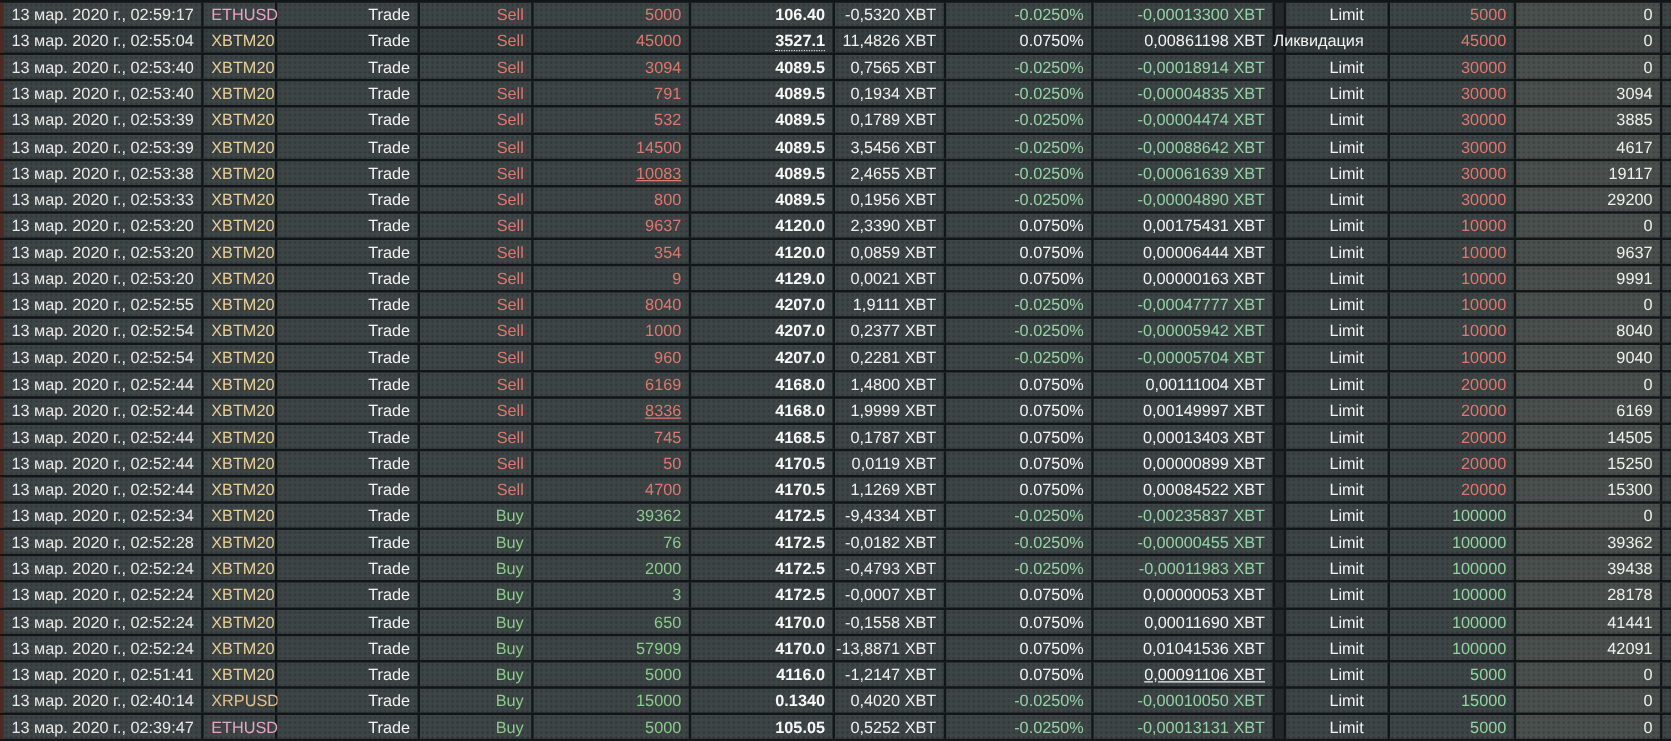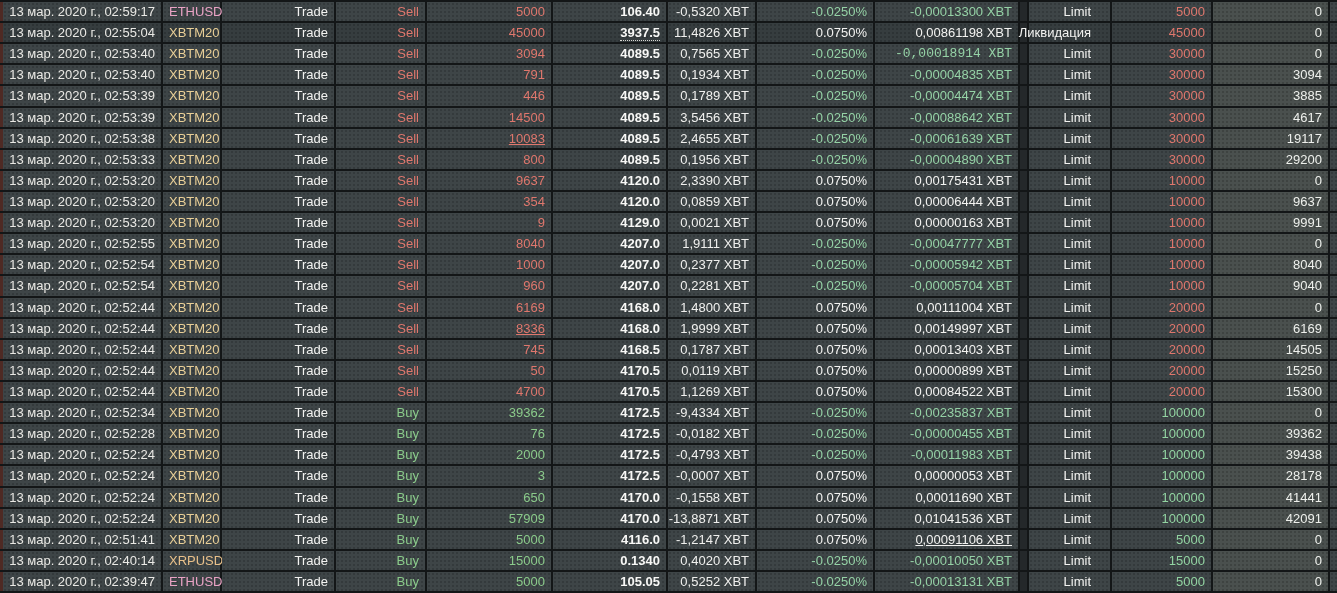--- a/index.html
+++ b/index.html
@@ -76,21 +76,21 @@
       <div class="cell c-leaves">0</div>
       <div class="cell c-sliver"></div>
     </div>
     <div class="row hl">
       <div class="cell c-date">13 мар. 2020 г., 02:55:04</div>
       <div class="cell c-symbol" style="color: rgb(233, 207, 151);">XBTM20</div>
       <div class="cell c-type">Trade</div>
       <div class="cell c-side" style="color: rgb(223, 119, 109);">Sell</div>
       <div class="cell c-qty" style="color: rgb(223, 119, 109);">45000</div>
       <div class="cell c-price">
-        <span class="dotted">3937.5</span>
+        <span class="dotted">3527.1</span>
       </div>
       <div class="cell c-value">11,4826 XBT</div>
       <div class="cell c-feerate" style="color: rgb(243, 243, 241);">0.0750%</div>
       <div class="cell c-fee" style="color: rgb(243, 243, 241);">0,00861198 XBT</div>
       <div class="cell c-gap"></div>
       <div class="cell c-ordtype">Ликвидация</div>
       <div class="cell c-ordqty" style="color: rgb(223, 119, 109);">45000</div>
       <div class="cell c-leaves">0</div>
       <div class="cell c-sliver"></div>
     </div>
@@ -98,21 +98,21 @@
       <div class="cell c-date">13 мар. 2020 г., 02:53:40</div>
       <div class="cell c-symbol" style="color: rgb(233, 207, 151);">XBTM20</div>
       <div class="cell c-type">Trade</div>
       <div class="cell c-side" style="color: rgb(223, 119, 109);">Sell</div>
       <div class="cell c-qty" style="color: rgb(223, 119, 109);">3094</div>
       <div class="cell c-price">
         <span>4089.5</span>
       </div>
       <div class="cell c-value">0,7565 XBT</div>
       <div class="cell c-feerate" style="color: rgb(149, 210, 166);">-0.0250%</div>
-      <div class="cell c-fee" style="color: rgb(149, 210, 166); font-family: Liberation Mono, monospace;">-0,00018914 XBT</div>
+      <div class="cell c-fee" style="color: rgb(149, 210, 166);">-0,00018914 XBT</div>
       <div class="cell c-gap"></div>
       <div class="cell c-ordtype">Limit</div>
       <div class="cell c-ordqty" style="color: rgb(223, 119, 109);">30000</div>
       <div class="cell c-leaves">0</div>
       <div class="cell c-sliver"></div>
     </div>
     <div class="row">
       <div class="cell c-date">13 мар. 2020 г., 02:53:40</div>
       <div class="cell c-symbol" style="color: rgb(233, 207, 151);">XBTM20</div>
       <div class="cell c-type">Trade</div>
@@ -128,21 +128,21 @@
       <div class="cell c-ordtype">Limit</div>
       <div class="cell c-ordqty" style="color: rgb(223, 119, 109);">30000</div>
       <div class="cell c-leaves">3094</div>
       <div class="cell c-sliver"></div>
     </div>
     <div class="row">
       <div class="cell c-date">13 мар. 2020 г., 02:53:39</div>
       <div class="cell c-symbol" style="color: rgb(233, 207, 151);">XBTM20</div>
       <div class="cell c-type">Trade</div>
       <div class="cell c-side" style="color: rgb(223, 119, 109);">Sell</div>
-      <div class="cell c-qty" style="color: rgb(223, 119, 109);">446</div>
+      <div class="cell c-qty" style="color: rgb(223, 119, 109);">532</div>
       <div class="cell c-price">
         <span>4089.5</span>
       </div>
       <div class="cell c-value">0,1789 XBT</div>
       <div class="cell c-feerate" style="color: rgb(149, 210, 166);">-0.0250%</div>
       <div class="cell c-fee" style="color: rgb(149, 210, 166);">-0,00004474 XBT</div>
       <div class="cell c-gap"></div>
       <div class="cell c-ordtype">Limit</div>
       <div class="cell c-ordqty" style="color: rgb(223, 119, 109);">30000</div>
       <div class="cell c-leaves">3885</div>

